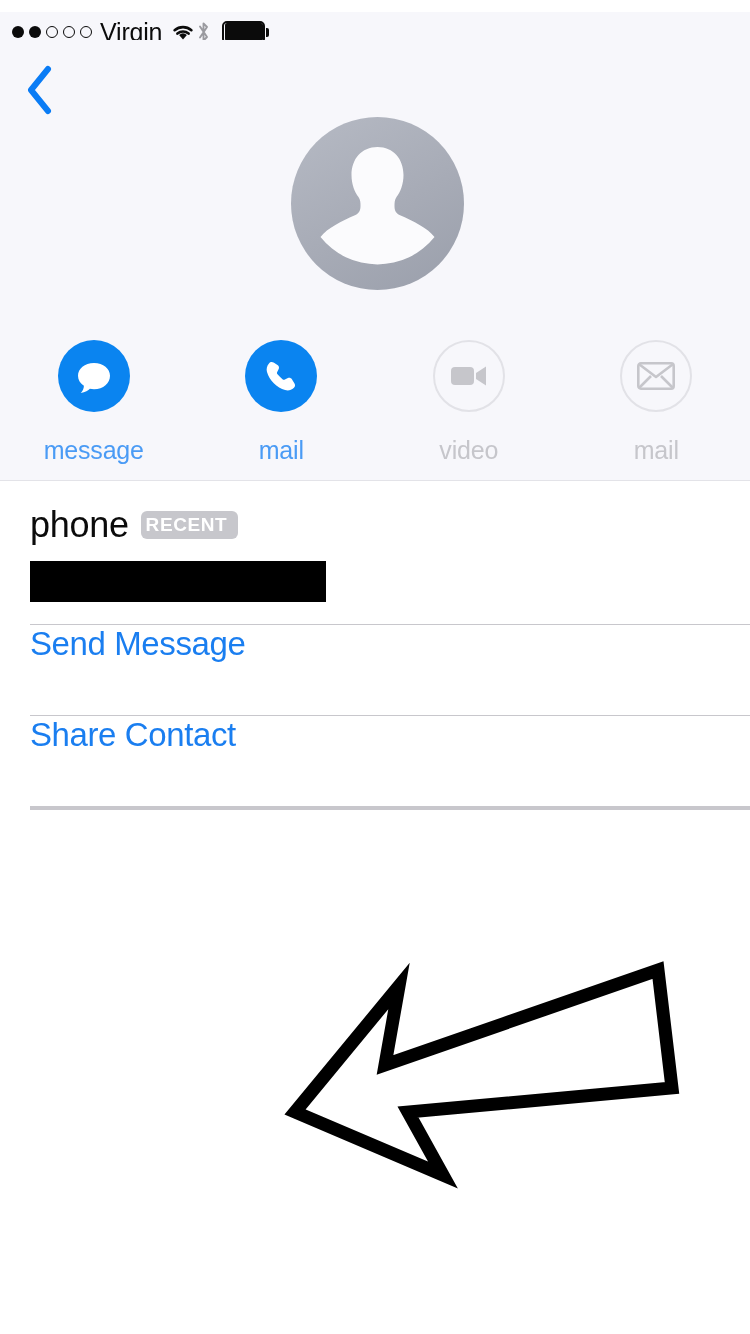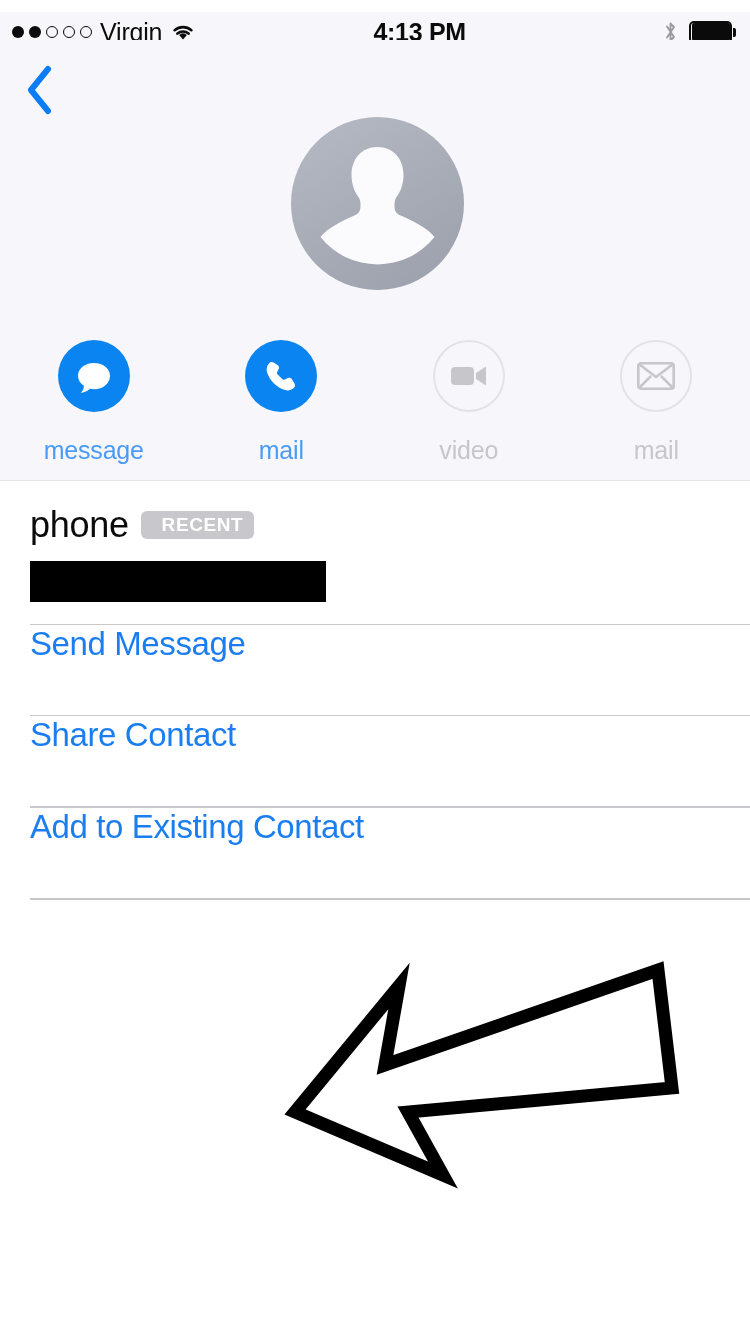--- a/index.html
+++ b/index.html
@@ -178,21 +178,21 @@
     font-size: 36px;
     color: #0b0b0b;
     letter-spacing: -0.3px;
   }
   .badge {
     background: #C7C7CC;
     color: #ffffff;
     font-size: 19px;
     font-weight: bold;
     letter-spacing: 0.6px;
-    padding: 4px 11px 5px 21px;
+    padding: 4px 11px 5px 5px;
     border-radius: 6px;
     line-height: 1;
   }
   .redaction-bar {
     margin-top: 15px;
     width: 296px;
     height: 41px;
     background: #000000;
   }
   .divider {
@@ -237,21 +237,20 @@
     </div>
     <span class="carrier-name">Virgin</span>
     <span>
       <svg class="wifi-icon" viewBox="0 0 26 20">
         <path d="M13 17.6 L9.1 12.9 a6.2 6.2 0 0 1 7.8 0 Z" fill="#0b0b0b"></path>
         <path d="M4.6 8.2 a13 13 0 0 1 16.8 0" fill="none" stroke="#0b0b0b" stroke-width="2.6" stroke-linecap="round"></path>
         <path d="M7.4 11.6 a9 9 0 0 1 11.2 0" fill="none" stroke="#0b0b0b" stroke-width="2.6" stroke-linecap="round"></path>
       </svg>
     </span>
   </div>
-  <div class="sb-center">4:13 PM</div>
   <div class="sb-right">
     <span>
       <svg class="bt-icon" viewBox="0 0 15 24">
         <path d="M4 6.5 L11 17 L7.5 20.5 L7.5 3.5 L11 7 L4 17.5" fill="none" stroke="#9a9a9f" stroke-width="1.9" stroke-linejoin="round" stroke-linecap="round"></path>
       </svg>
     </span>
     <span class="battery">
       <span class="battery-body"></span>
       <span class="battery-fill"></span>
       <span class="battery-cap"></span>
@@ -346,23 +345,20 @@
   </div>
   <div class="divider"></div>
 
   <div class="row">
     <span class="row-label">Share Contact</span>
   </div>
   <div class="divider"></div>
 
   <div class="divider"></div>
 
-  <div class="row">
-    <span class="row-label">Add to Existing Contact</span>
-  </div>
   <div class="divider"></div>
 
   <div class="divider"></div>
 
 </div>
 
 <div class="annotation-arrow">
   <svg viewBox="0 0 420 230">
     <path d="M119 26
              L105 105

